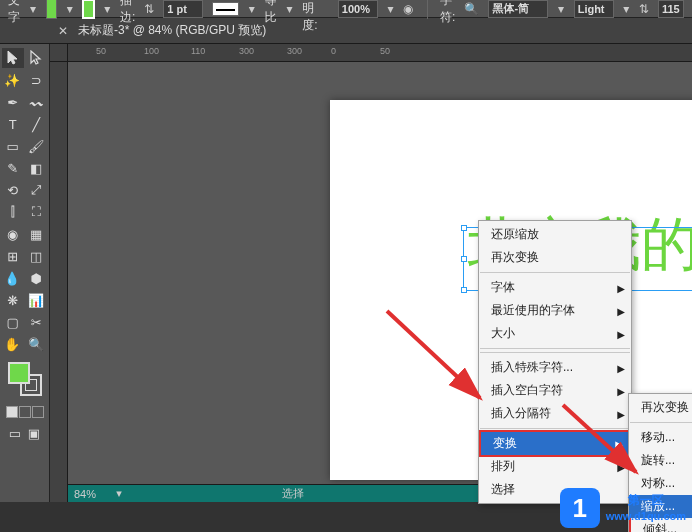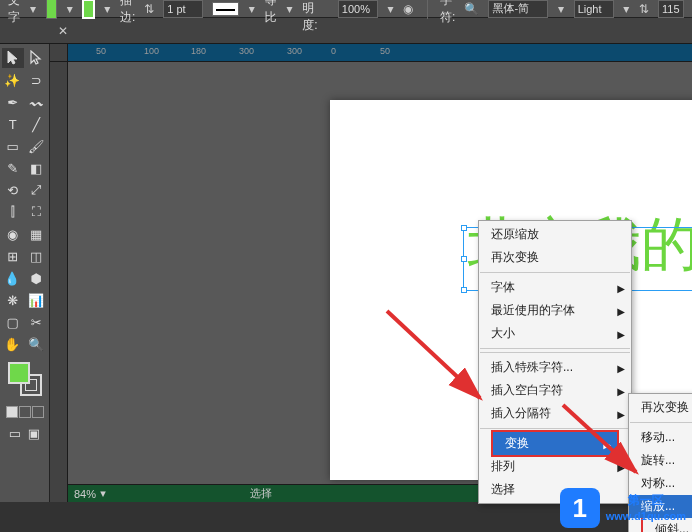--- a/index.html
+++ b/index.html
@@ -4,21 +4,21 @@
 <style>
 * { margin: 0; padding: 0; box-sizing: border-box; font-family: "Microsoft YaHei", sans-serif; }
 body { background: #323232; width: 692px; height: 532px; overflow: hidden; position: relative; }
 
 .options-bar { height: 18px; background: #535353; display: flex; align-items: center; padding: 0 8px; gap: 9px; color: #ccc; font-size: 12px; border-bottom: 1px solid #222; }
 .opt-label { color: #ddd; }
 .color-swatch { width: 20px; height: 20px; background: #6fd84a; border: 1px solid #666; }
 .opt-dropdown { width: 14px; height: 14px; display: inline-flex; align-items: center; justify-content: center; color: #ccc; }
 .stroke-preview { width: 50px; height: 14px; background: #fff; border: 1px solid #666; position: relative; }
 .stroke-preview::after { content: ""; position: absolute; left: 3px; right: 3px; top: 50%; border-top: 2px solid #000; }
-.opt-input { width: 40px; height: 18px; background: #383838; border: 1px solid #666; color: #ddd; font-size: 11px; padding: 0 3px; }
+.opt-input { width: 40px; height: 18px; background: #383838; border: 1px solid #666; color: #ddd; font-size: 11px; padding: 0 3px; font-weight: bold; }
 .opt-sep { width: 1px; height: 20px; background: #666; margin: 0 4px; }
 .opt-icon { width: 16px; height: 16px; display: inline-flex; align-items: center; justify-content: center; color: #ccc; }
 
 .tab-bar { height: 26px; background: #424242; display: flex; align-items: center; padding-left: 56px; font-size: 12px; border-bottom: 1px solid #1a1a1a; }
 .tab-bar .close-btn { width: 14px; height: 14px; color: #ccc; margin-right: 8px; cursor: pointer; display: flex; align-items: center; justify-content: center; }
 .tab-title { color: #ddd; }
 
 .main-row { display: flex; height: 458px; }
 
 .toolbox { width: 50px; background: #535353; display: flex; flex-direction: column; padding: 4px 2px; gap: 2px; border-right: 1px solid #222; }
@@ -29,39 +29,39 @@
 .fill-stroke { width: 34px; height: 34px; position: relative; margin: 6px auto; }
 .fill-box { width: 22px; height: 22px; background: #6fd84a; border: 2px solid #ddd; position: absolute; top: 0; left: 0; }
 .stroke-box { width: 22px; height: 22px; background: #535353; border: 2px solid #ddd; position: absolute; bottom: 0; right: 0; }
 .stroke-box::after { content: ""; position: absolute; inset: 3px; border: 1px solid #ddd; }
 .mode-row { display: flex; justify-content: center; gap: 1px; margin-top: 2px; }
 .mode-sq { width: 12px; height: 12px; border: 1px solid #999; }
 .mode-sq.active { background: #ddd; }
 .extra-icons { display: flex; justify-content: center; gap: 3px; margin-top: 6px; }
 
 .canvas-wrap { flex: 1; position: relative; background: #262626; }
-.ruler-h { position: absolute; left: 18px; right: 0; top: 0; height: 18px; background: #0c4a6e; border-bottom: 1px solid #1a1a1a; color: #999; font-size: 9px; }
+.ruler-h { position: absolute; left: 18px; right: 0; top: 0; height: 18px; background: #404040; border-bottom: 1px solid #1a1a1a; color: #999; font-size: 9px; }
 .ruler-h .tick { position: absolute; top: 2px; }
 .ruler-v { position: absolute; left: 0; top: 18px; bottom: 0; width: 18px; background: #424242; border-right: 1px solid #1a1a1a; }
 .ruler-corner { position: absolute; left: 0; top: 0; width: 18px; height: 18px; background: #424242; border-right: 1px solid #1a1a1a; border-bottom: 1px solid #1a1a1a; }
 .viewport { position: absolute; left: 18px; top: 18px; right: 0; bottom: 18px; background: #585858; overflow: hidden; }
 .artboard { position: absolute; left: 262px; top: 38px; width: 410px; height: 380px; background: #fff; box-shadow: 0 0 8px rgba(0,0,0,.4); }
 .text-obj { position: absolute; left: 137px; top: 115px; font-size: 58px; font-weight: 300; color: #6cd63f; line-height: 1; white-space: nowrap; font-family: "Heiti SC", sans-serif; }
 .sel-box { position: absolute; left: 133px; top: 127px; width: 275px; height: 64px; border: 1px solid #2a9df4; }
 .sel-handle { position: absolute; width: 6px; height: 6px; background: #fff; border: 1px solid #2a9df4; }
 .sh-tl { top: -3px; left: -3px; } .sh-tm { top: -3px; left: 50%; margin-left: -3px; }
 .sh-ml { top: 50%; left: -3px; margin-top: -3px; }
 .sh-bl { bottom: -3px; left: -3px; } .sh-bm { bottom: -3px; left: 50%; margin-left: -3px; }
 
-.status-bar { position: absolute; left: 18px; right: 0; bottom: 0; height: 18px; background: #14532d; border-top: 1px solid #1a1a1a; display: flex; align-items: center; color: #ccc; font-size: 11px; padding: 0 6px; }
+.status-bar { position: absolute; left: 18px; right: 0; bottom: 0; height: 18px; background: #0f766e; border-top: 1px solid #1a1a1a; display: flex; align-items: center; color: #ccc; font-size: 11px; padding: 0 6px; gap: 16px; }
 
 .context-menu { position: absolute; left: 478px; top: 220px; width: 154px; background: #f4f4f4; border: 1px solid #a0a0a0; box-shadow: 2px 2px 6px rgba(0,0,0,.3); font-size: 12px; color: #222; padding: 2px 0; z-index: 20; }
 .cm-item { padding: 3px 4px 3px 12px; position: relative; cursor: default; }
 .cm-item.hl { background: #2a6fc9; color: #fff; }
-.hl-box { border: 2px solid #e03030; margin: -2px 12px; }
+.hl-box { border: 2px solid #e03030; margin: -2px 0; }
 .cm-sep { height: 1px; background: #c8c8c8; margin: 3px 1px; }
 .cm-arrow { position: absolute; right: 6px; top: 50%; transform: translateY(-50%); font-size: 10px; }
 .submenu { position: absolute; left: 628px; top: 393px; width: 100px; background: #f4f4f4; border: 1px solid #a0a0a0; box-shadow: 2px 2px 6px rgba(0,0,0,.3); font-size: 12px; color: #222; padding: 2px 0; z-index: 21; }
 
 .arrow-red { position: absolute; pointer-events: none; z-index: 30; }
 
 .watermark { position: absolute; right: 6px; bottom: 4px; z-index: 40; display: flex; align-items: center; gap: 6px; }
 .wm-logo { width: 40px; height: 40px; background: #1f7cff; border-radius: 8px; color: #fff; display: flex; align-items: center; justify-content: center; font-size: 26px; font-weight: bold; }
 .wm-text { color: #1f7cff; font-size: 12px; text-align: center; line-height: 1.3; font-weight: bold; }
 .wm-text .sub { color: #1f7cff; font-size: 11px; }
@@ -93,20 +93,21 @@
   <input class="opt-input" style="width: 60px;" value="黑体-简">
   <span class="opt-dropdown">▾</span>
   <input class="opt-input" style="width: 40px;" value="Light">
   <span class="opt-dropdown">▾</span>
   <span class="opt-icon">⇅</span>
   <input class="opt-input" style="width: 26px;" value="115">
 </div>
 
 <div class="tab-bar">
   <span class="close-btn">✕</span>
+  <span class="tab-title">未标题-3* @ 84% (RGB/GPU 预览)</span>
 </div>
 
 <div class="main-row">
   <div class="toolbox">
     <div class="tool-row">
         <div class="tool active">
           <svg viewBox="0 0 16 16">
             <path d="M3 1l0 12 3-3 2 4 2-1-2-4 4 0z"></path>
           </svg>
         </div>
@@ -181,21 +182,21 @@
       <div class="tool" style="width:16px;height:14px">▭</div>
       <div class="tool" style="width:16px;height:14px">▣</div>
     </div>
   </div>
 
   <div class="canvas-wrap">
     <div class="ruler-corner"></div>
     <div class="ruler-h">
       <span class="tick" style="left:28px">50</span>
       <span class="tick" style="left:76px">100</span>
-      <span class="tick" style="left:123px">180</span>
+      <span class="tick" style="left:123px">110</span>
       <span class="tick" style="left:171px">300</span>
       <span class="tick" style="left:219px">300</span>
       <span class="tick" style="left:263px">0</span>
       <span class="tick" style="left:312px">50</span>
     </div>
     <div class="ruler-v"></div>
     <div class="viewport">
       <div class="artboard">
         <div class="text-obj">北京我的</div>
         <div class="sel-box">

